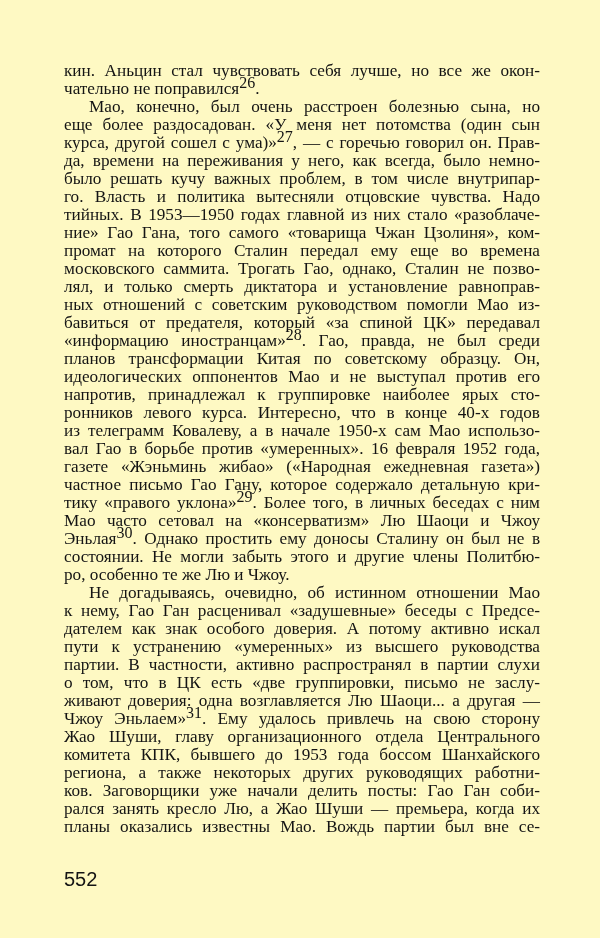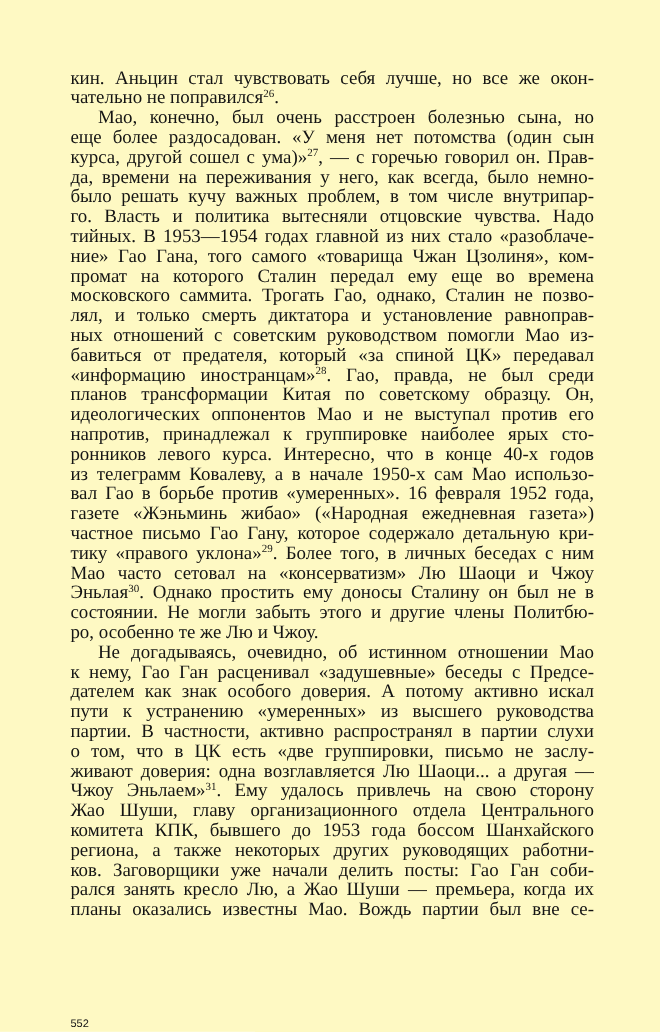--- a/index.html
+++ b/index.html
@@ -38,50 +38,50 @@
     text-align-last: justify;
     overflow: visible;
   }
   .line.last {
     text-align-last: left;
   }
   .line.indent {
     padding-left: 25px;
   }
   sup.fn {
-    font-size: 10px;
+    font-size: 16px;
     line-height: 0;
     vertical-align: 6px;
   }
   .page-number {
     position: absolute;
     left: 64px;
-    top: 926px;
+    top: 868px;
     font-family: "Liberation Sans", "DejaVu Sans", sans-serif;
-    font-size: 10px;
+    font-size: 20px;
     color: #141414;
   }
 </style>
 </head>
 <body>
 
 <div class="page">
   <div class="text-block" id="text-block">
       <div>
         <span class="line"><span>кин. Аньцин стал чувствовать себя лучше, но все же окон-</span></span>
         <span class="line last"><span>чательно не поправился</span><sup class="fn">26</sup><span>.</span></span>
       </div>
       <div>
         <span class="line indent"><span>Мао, конечно, был очень расстроен болезнью сына, но</span></span>
         <span class="line"><span>еще более раздосадован. «У меня нет потомства (один сын</span></span>
         <span class="line"><span>курса, другой сошел с ума)»</span><sup class="fn">27</sup><span>, — с горечью говорил он. Прав-</span></span>
         <span class="line"><span>да, времени на переживания у него, как всегда, было немно-</span></span>
         <span class="line"><span>было решать кучу важных проблем, в том числе внутрипар-</span></span>
         <span class="line"><span>го. Власть и политика вытесняли отцовские чувства. Надо</span></span>
-        <span class="line"><span>тийных. В 1953—1954 годах главной из них стало «разоблаче-</span></span>
+        <span class="line"><span>тийных. В 1953—1950 годах главной из них стало «разоблаче-</span></span>
         <span class="line"><span>ние» Гао Гана, того самого «товарища Чжан Цзолиня», ком-</span></span>
         <span class="line"><span>промат на которого Сталин передал ему еще во времена</span></span>
         <span class="line"><span>московского саммита. Трогать Гао, однако, Сталин не позво-</span></span>
         <span class="line"><span>лял, и только смерть диктатора и установление равноправ-</span></span>
         <span class="line"><span>ных отношений с советским руководством помогли Мао из-</span></span>
         <span class="line"><span>бавиться от предателя, который «за спиной ЦК» передавал</span></span>
         <span class="line"><span>«информацию иностранцам»</span><sup class="fn">28</sup><span>. Гао, правда, не был среди</span></span>
         <span class="line"><span>планов трансформации Китая по советскому образцу. Он,</span></span>
         <span class="line"><span>идеологических оппонентов Мао и не выступал против его</span></span>
         <span class="line"><span>напротив, принадлежал к группировке наиболее ярых сто-</span></span>

